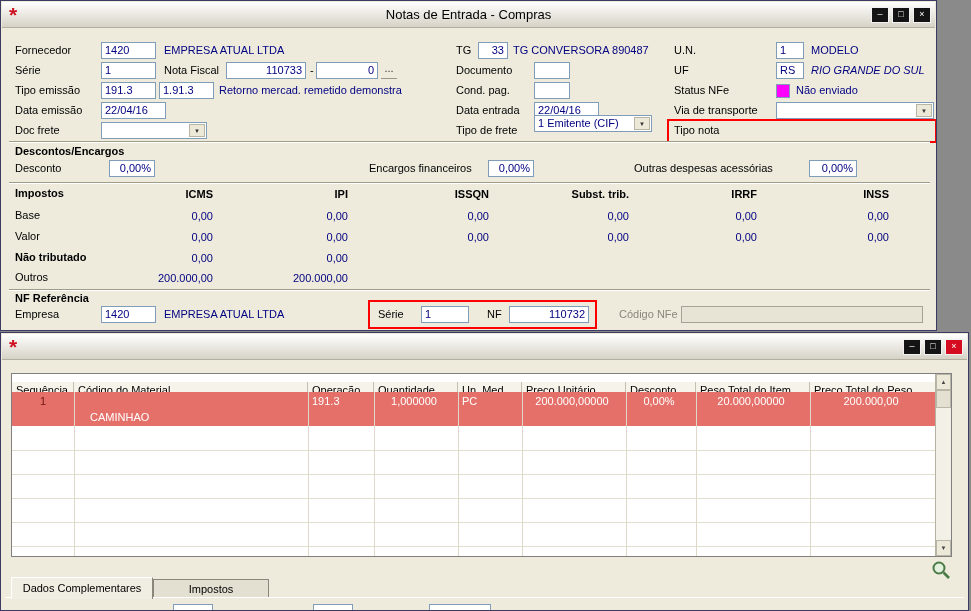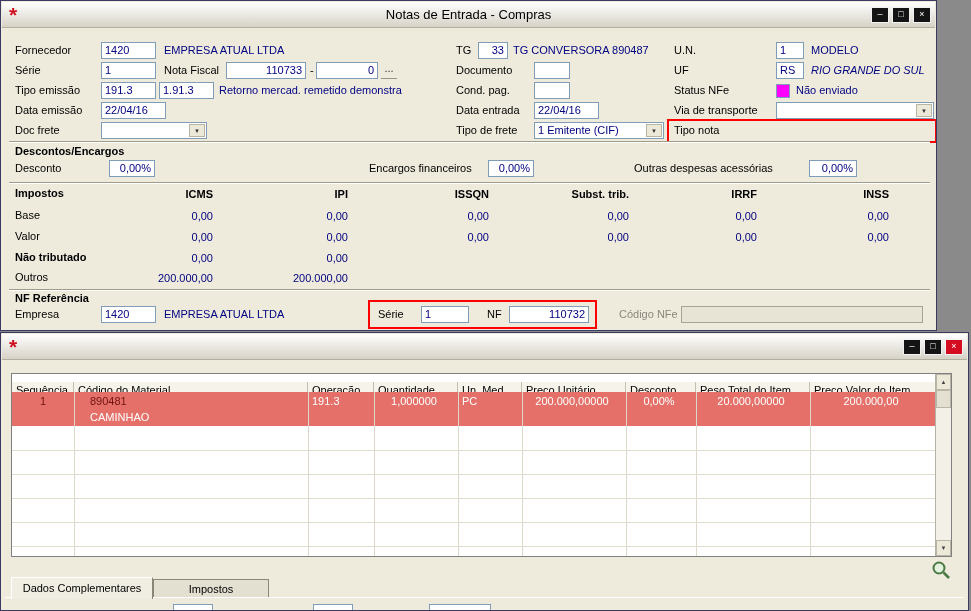--- a/index.html
+++ b/index.html
@@ -117,21 +117,21 @@
     <span></span>
     <span class="dd">▼</span>
   </div>
 
   <span class="lbl" style="left:14px;top:121px;">Doc frete</span>
   <div class="inp drop" style="left:100px;top:121px;width:106px;">
     <span></span>
     <span class="dd">▼</span>
   </div>
   <span class="lbl" style="left:455px;top:121px;">Tipo de frete</span>
-  <div class="inp drop" style="left:533px;top:121px;width:130px;">
+  <div class="inp drop" style="left:533px;top:114px;width:118px;">
     <span>1 Emitente (CIF)</span>
     <span class="dd">▼</span>
   </div>
   <span class="lbl" style="left:673px;top:121px;">Tipo nota</span>
   <div class="redbox" style="left:666px;top:118px;width:270px;height:24px;"></div>
 
   <div class="hline" style="left:8px;top:140px;width:921px;"></div>
   <span class="sec" style="left:14px;top:144px;">Descontos/Encargos</span>
   <span class="lbl" style="left:14px;top:159px;">Desconto</span>
   <div class="inp r" style="left:108px;top:159px;width:46px;">0,00%</div>
@@ -200,25 +200,24 @@
 
   <div class="grid">
     <div class="ghcell" style="left:0;width:62px;">Sequência</div>
     <div class="ghcell" style="left:62px;width:234px;">Código do Material</div>
     <div class="ghcell" style="left:296px;width:66px;">Operação</div>
     <div class="ghcell" style="left:362px;width:84px;">Quantidade</div>
     <div class="ghcell" style="left:446px;width:64px;">Un. Med.</div>
     <div class="ghcell" style="left:510px;width:104px;">Preço Unitário</div>
     <div class="ghcell" style="left:614px;width:70px;">Desconto</div>
     <div class="ghcell" style="left:684px;width:114px;">Peso Total do Item</div>
-    <div class="ghcell" style="left:798px;width:125px;border-right:none;">Preço Valor do Item</div>
+    <div class="ghcell" style="left:798px;width:125px;border-right:none;">Preço Total do Peso</div>
 
     <div class="selrow">
       <span class="cell darkred" style="left:0;top:2px;width:62px;text-align:center;">1</span>
-      <span class="cell darkred" style="left:78px;top:2px;width:210px;">890481</span>
       <span class="cell" style="left:78px;top:18px;width:210px;">CAMINHAO</span>
       <span class="cell" style="left:300px;top:2px;width:58px;">191.3</span>
       <span class="cell r" style="left:362px;top:2px;width:80px;">1,000000</span>
       <span class="cell" style="left:450px;top:2px;width:58px;">PC</span>
       <span class="cell r" style="left:510px;top:2px;width:100px;">200.000,00000</span>
       <span class="cell r" style="left:614px;top:2px;width:66px;">0,00%</span>
       <span class="cell r" style="left:684px;top:2px;width:110px;">20.000,00000</span>
       <span class="cell r" style="left:798px;top:2px;width:122px;">200.000,00</span>
     </div>
 

